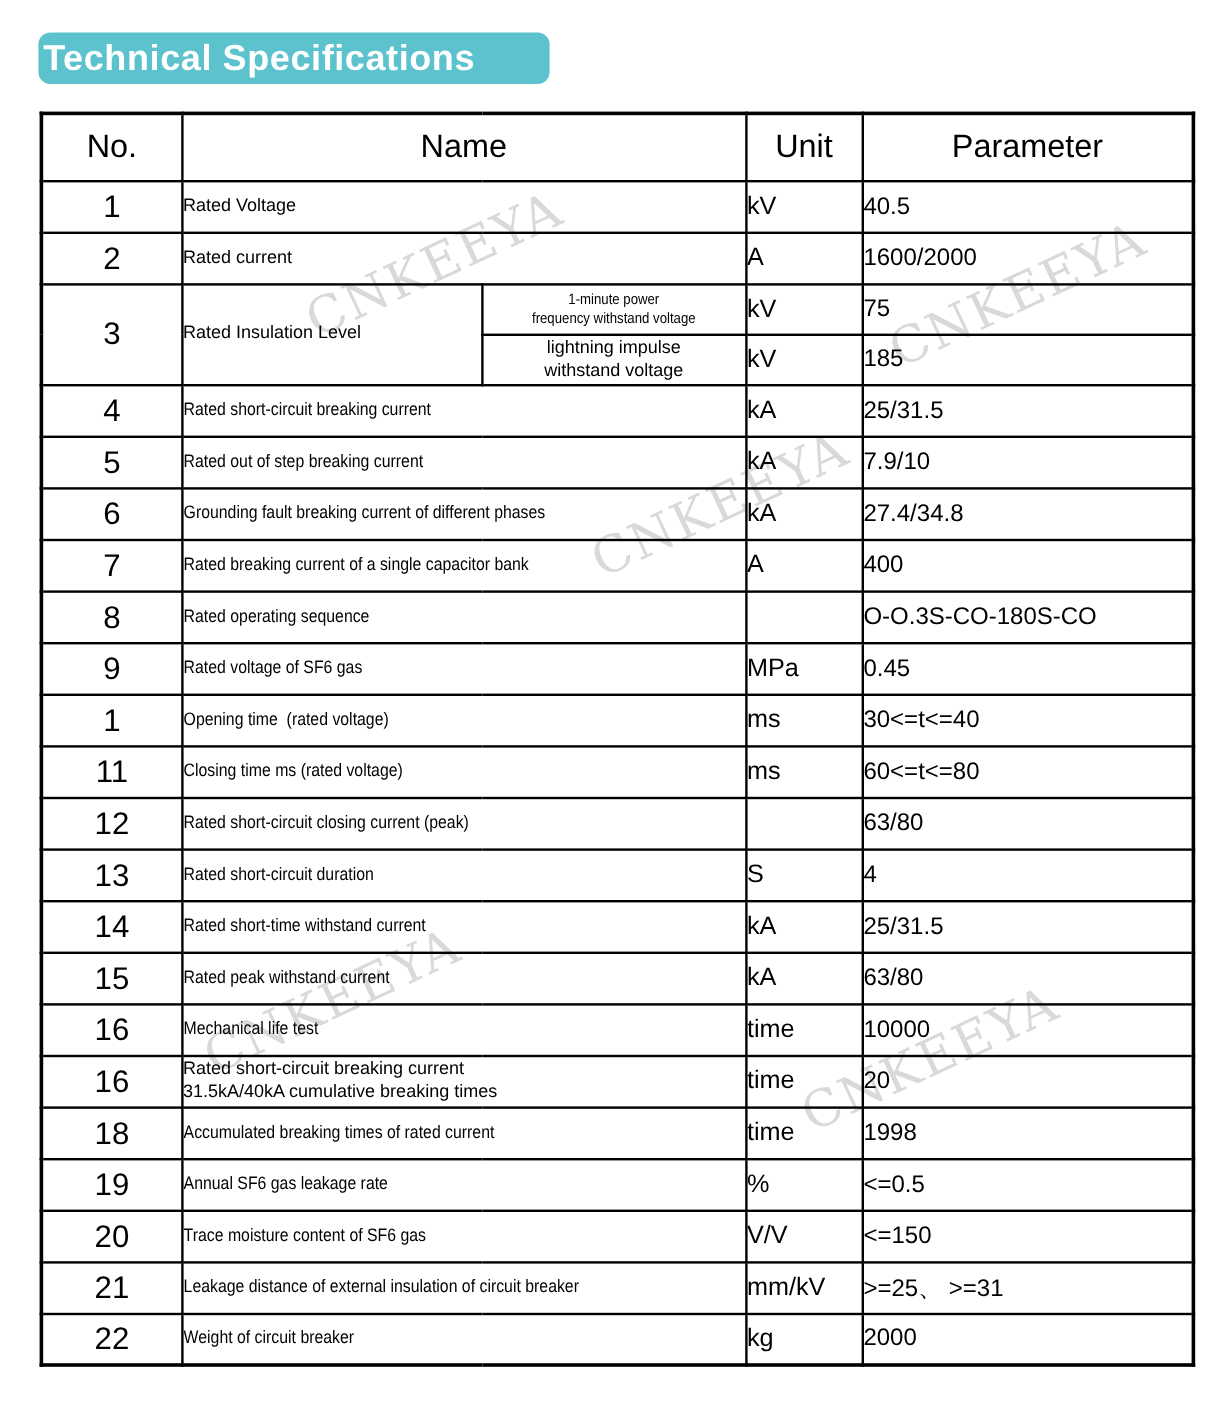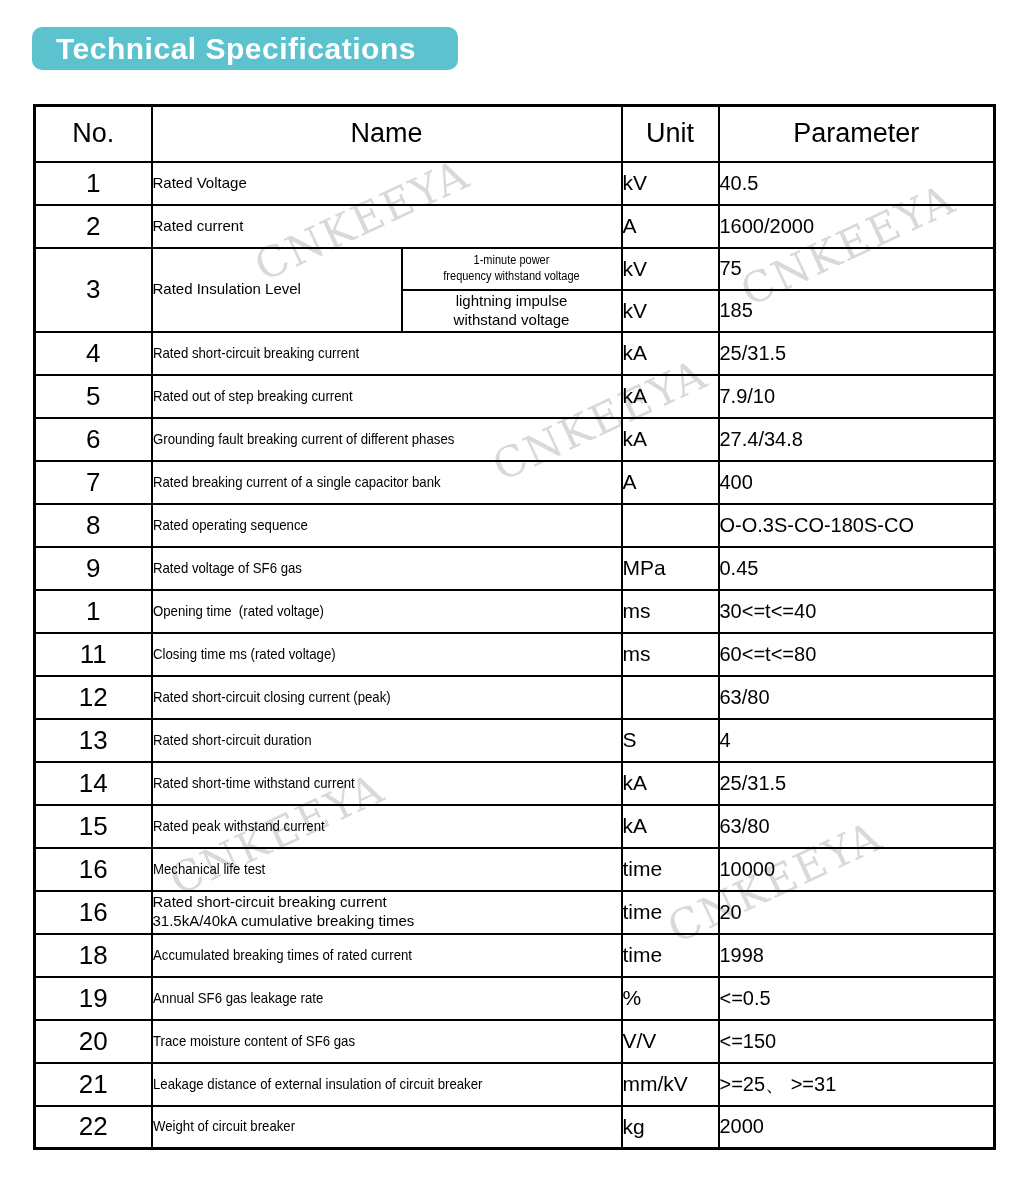--- a/index.html
+++ b/index.html
@@ -21,21 +21,21 @@
     position: absolute;
     left: 32px;
     top: 27px;
     width: 426px;
     height: 43px;
     background: #5cc3ce;
     border-radius: 10px;
     box-sizing: border-box;
     display: flex;
     align-items: center;
-    padding-left: 24px;
+    padding-left: 4px;
   }
   .title-badge .title-text {
     color: #ffffff;
     font-size: 30px;
     font-weight: bold;
     letter-spacing: 0.5px;
   }
 
   
   .wm {
@@ -48,21 +48,21 @@
     transform: translate(-50%, -50%) rotate(-25deg);
     z-index: 0;
     pointer-events: none;
     user-select: none;
   }
 
   
   .table-wrap {
     position: absolute;
     left: 33px;
-    top: 104px;
+    top: 93px;
     z-index: 1;
   }
   table.spec-table {
     border-collapse: collapse;
     table-layout: fixed;
     width: 960px;
     background: transparent;
     border: 3px solid #000;
   }
   table.spec-table td {

